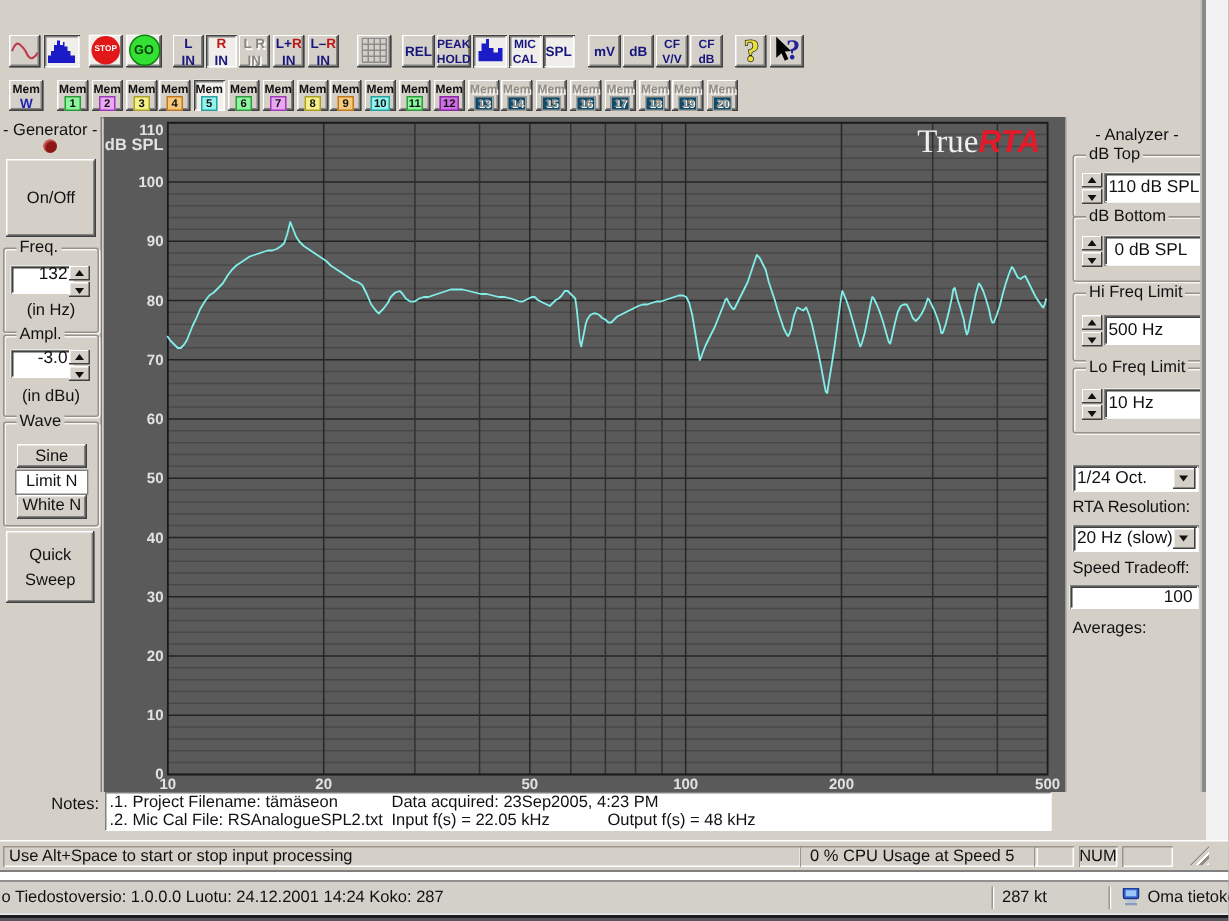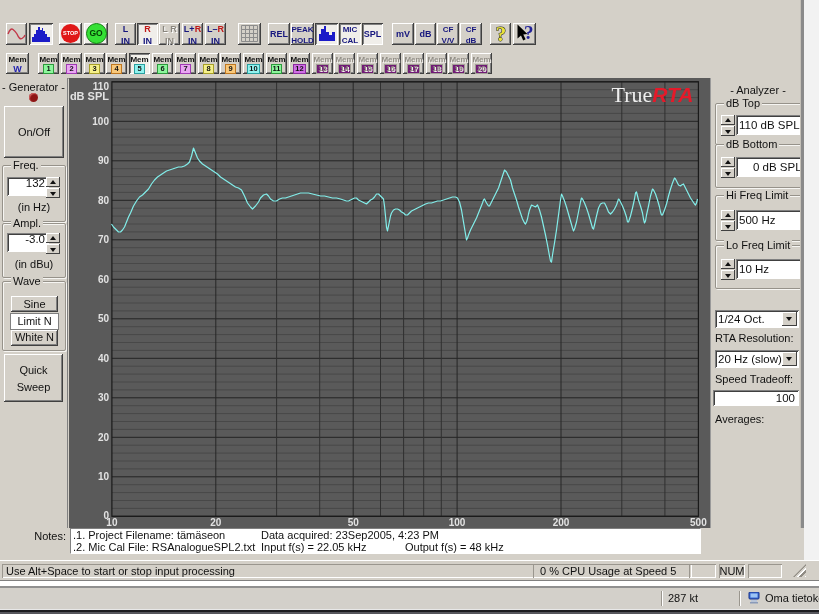--- a/index.html
+++ b/index.html
@@ -29,21 +29,21 @@
 .mbtn { position:absolute; top:4px; height:21px; background:#d4d0c8; text-align:center;
   box-shadow: inset -1px -1px 0 #404040, inset 1px 1px 0 #ffffff, inset -2px -2px 0 #808080; }
 .mbtn .l1 { display:block; line-height:9px; margin-top:1.5px; }
 .mbtn .l2 { display:block; line-height:10px; margin-top:0px; }
 .mbtn.pressed { background:#f2f0ea; box-shadow: inset 1px 1px 0 #404040, inset -1px -1px 0 #ffffff, inset 2px 2px 0 #808080; }
 .mt { font-size:8px; font-weight:bold; color:#111; }
 .mt.dis { color:#928e86; text-shadow:1px 1px 0 #f4f2ee; }
 .mw { font-size:9px; font-weight:bold; color:#2222b0; }
 .chip { display:inline-block; min-width:7px; padding:0 1px; height:8px; line-height:8px; font-size:7.5px; font-weight:bold;
   color:#111; border:1px solid #555; vertical-align:top; }
-.gchip { background:#701a75; border-color:#a29e96; color:#969288; text-shadow:1px 1px 0 #f4f2ee;text-align:center; }
+.gchip { background:#0c4a6e; border-color:#a29e96; color:#969288; text-shadow:1px 1px 0 #f4f2ee;text-align:center; }
 .lpanel { position:absolute; left:0; top:78px; width:67px; height:450px; background:#d4d0c8;
   border-right:1px solid #808080; font-size:11px; }
 .rpanel { position:absolute; left:710px; top:78px; width:94px; height:450px; background:#d4d0c8;
   border-left:1px solid #9a9a9a; font-size:11px; }
 .cap { position:absolute; width:100%; text-align:center; font-size:11px; color:#111; }
 .cap2 { position:absolute; width:100%; text-align:center; font-size:11px; color:#111; }
 .plab { position:absolute; left:4px; font-size:11px; color:#111;margin-top:36px; }
 .dot { position:absolute; left:29px; top:15px; width:9px; height:9px; border-radius:50%;
   background:#8e1616; box-shadow: inset 1px 1px 1px #d06060; }
 .btn3 { position:absolute; background:#d4d0c8; text-align:center; font-size:11px; color:#111;
@@ -409,21 +409,21 @@
  <div class="gbox" style="left:4px;top:66px;width:87px;height:42px">
         <span class="glab">dB Bottom</span>
    <div class="spin" style="left:5px;top:12px">
           <div class="sb">
             <i class="up"></i>
           </div>
           <div class="sb">
             <i class="dn"></i>
           </div>
         </div>
-   <div class="field" style="left:20px;top:12px;width:64px;height:20px;line-height:20px;padding-left:17px">0 dB SPL</div>
+   <div class="field" style="left:20px;top:12px;width:64px;height:20px;line-height:20px;padding-left:7px">0 dB SPL</div>
  </div>
  <div class="gbox" style="left:4px;top:117px;width:87px;height:44px">
         <span class="glab">Hi Freq Limit</span>
    <div class="spin" style="left:5px;top:14px">
           <div class="sb">
             <i class="up"></i>
           </div>
           <div class="sb">
             <i class="dn"></i>
           </div>
@@ -469,20 +469,21 @@
  <div class="statusbar">
    <div class="spanel" style="left:2px;width:528px;padding-left:4px">Use Alt+Space to start or stop input processing</div>
    <div class="spanel" style="left:533px;width:152px;padding-left:7px">0 % CPU Usage at Speed 5</div>
    <div class="spanel" style="left:689px;width:27px"></div>
    <div class="spanel" style="left:719px;width:26px;text-align:center">NUM</div>
    <div class="spanel" style="left:748px;width:34px"></div>
    <div class="grip"></div>
  </div>
  <div class="ebar1"></div>
  <div class="ebar2">
+   <div style="position:absolute;left:1px;top:4px;white-space:nowrap">o Tiedostoversio: 1.0.0.0 Luotu: 24.12.2001 14:24 Koko: 287</div>
    <div class="sep" style="left:661px"></div>
    <div style="position:absolute;left:668px;top:4px">287 kt</div>
    <div class="sep" style="left:739px"></div>
    <svg class="compicon" viewBox="0 0 13 12">
         <rect x="1" y="0" width="10" height="7" rx="1" fill="#3a6ad4" stroke="#16328a"></rect>
         <rect x="2.5" y="1.5" width="7" height="4" fill="#9cc4f4"></rect>
         <rect x="3" y="8" width="6" height="2" fill="#b8c4d8"></rect>
         <rect x="2" y="10" width="8" height="1.5" fill="#8a9ab8"></rect>
       </svg>
    <div style="position:absolute;left:765px;top:4px;white-space:nowrap">Oma tietoko</div>

